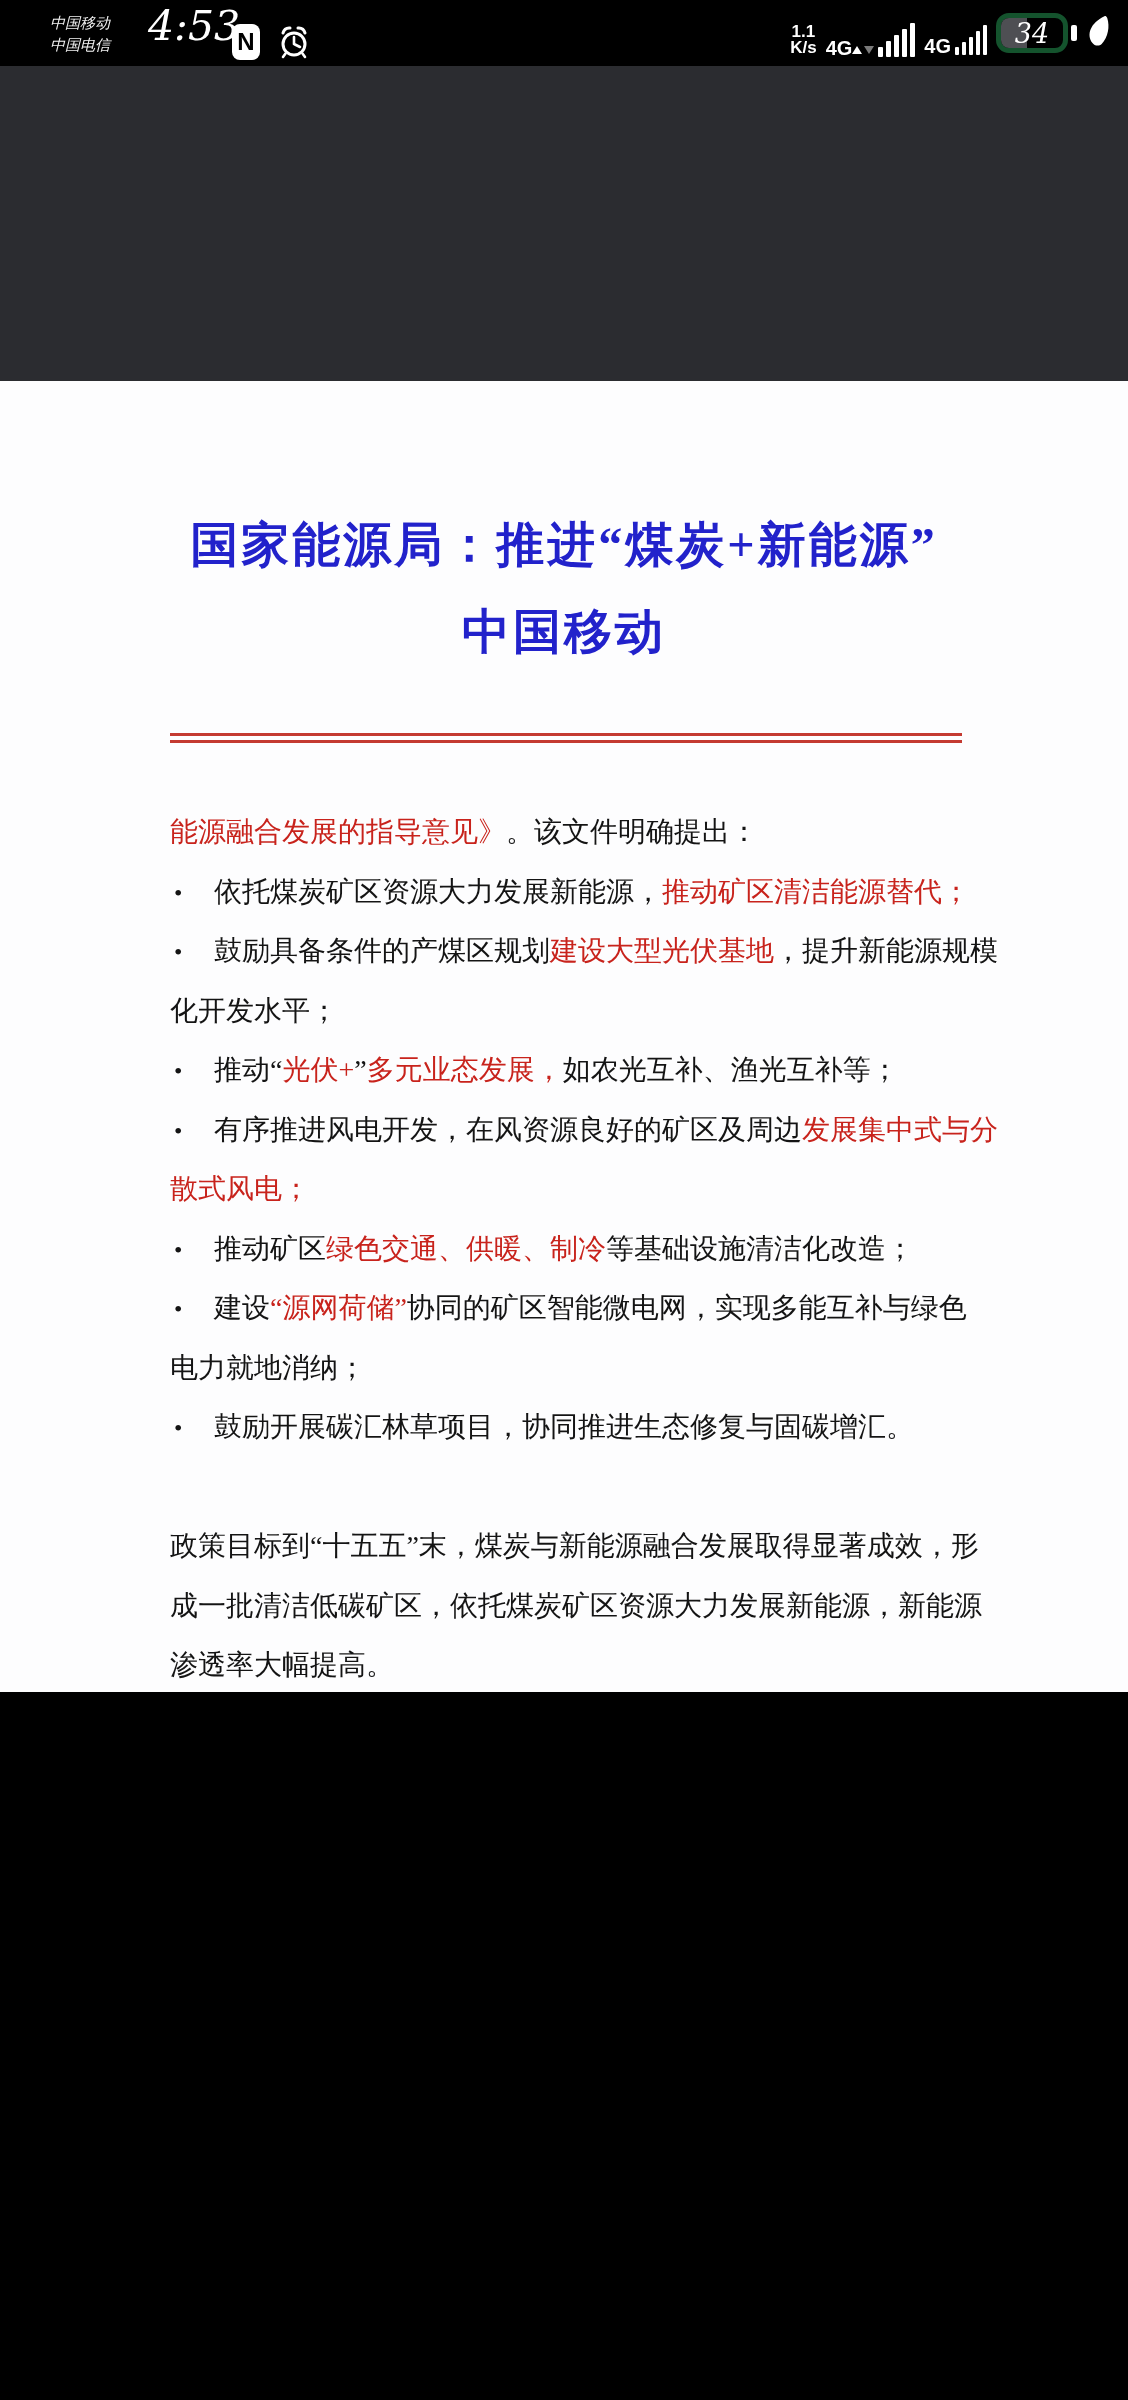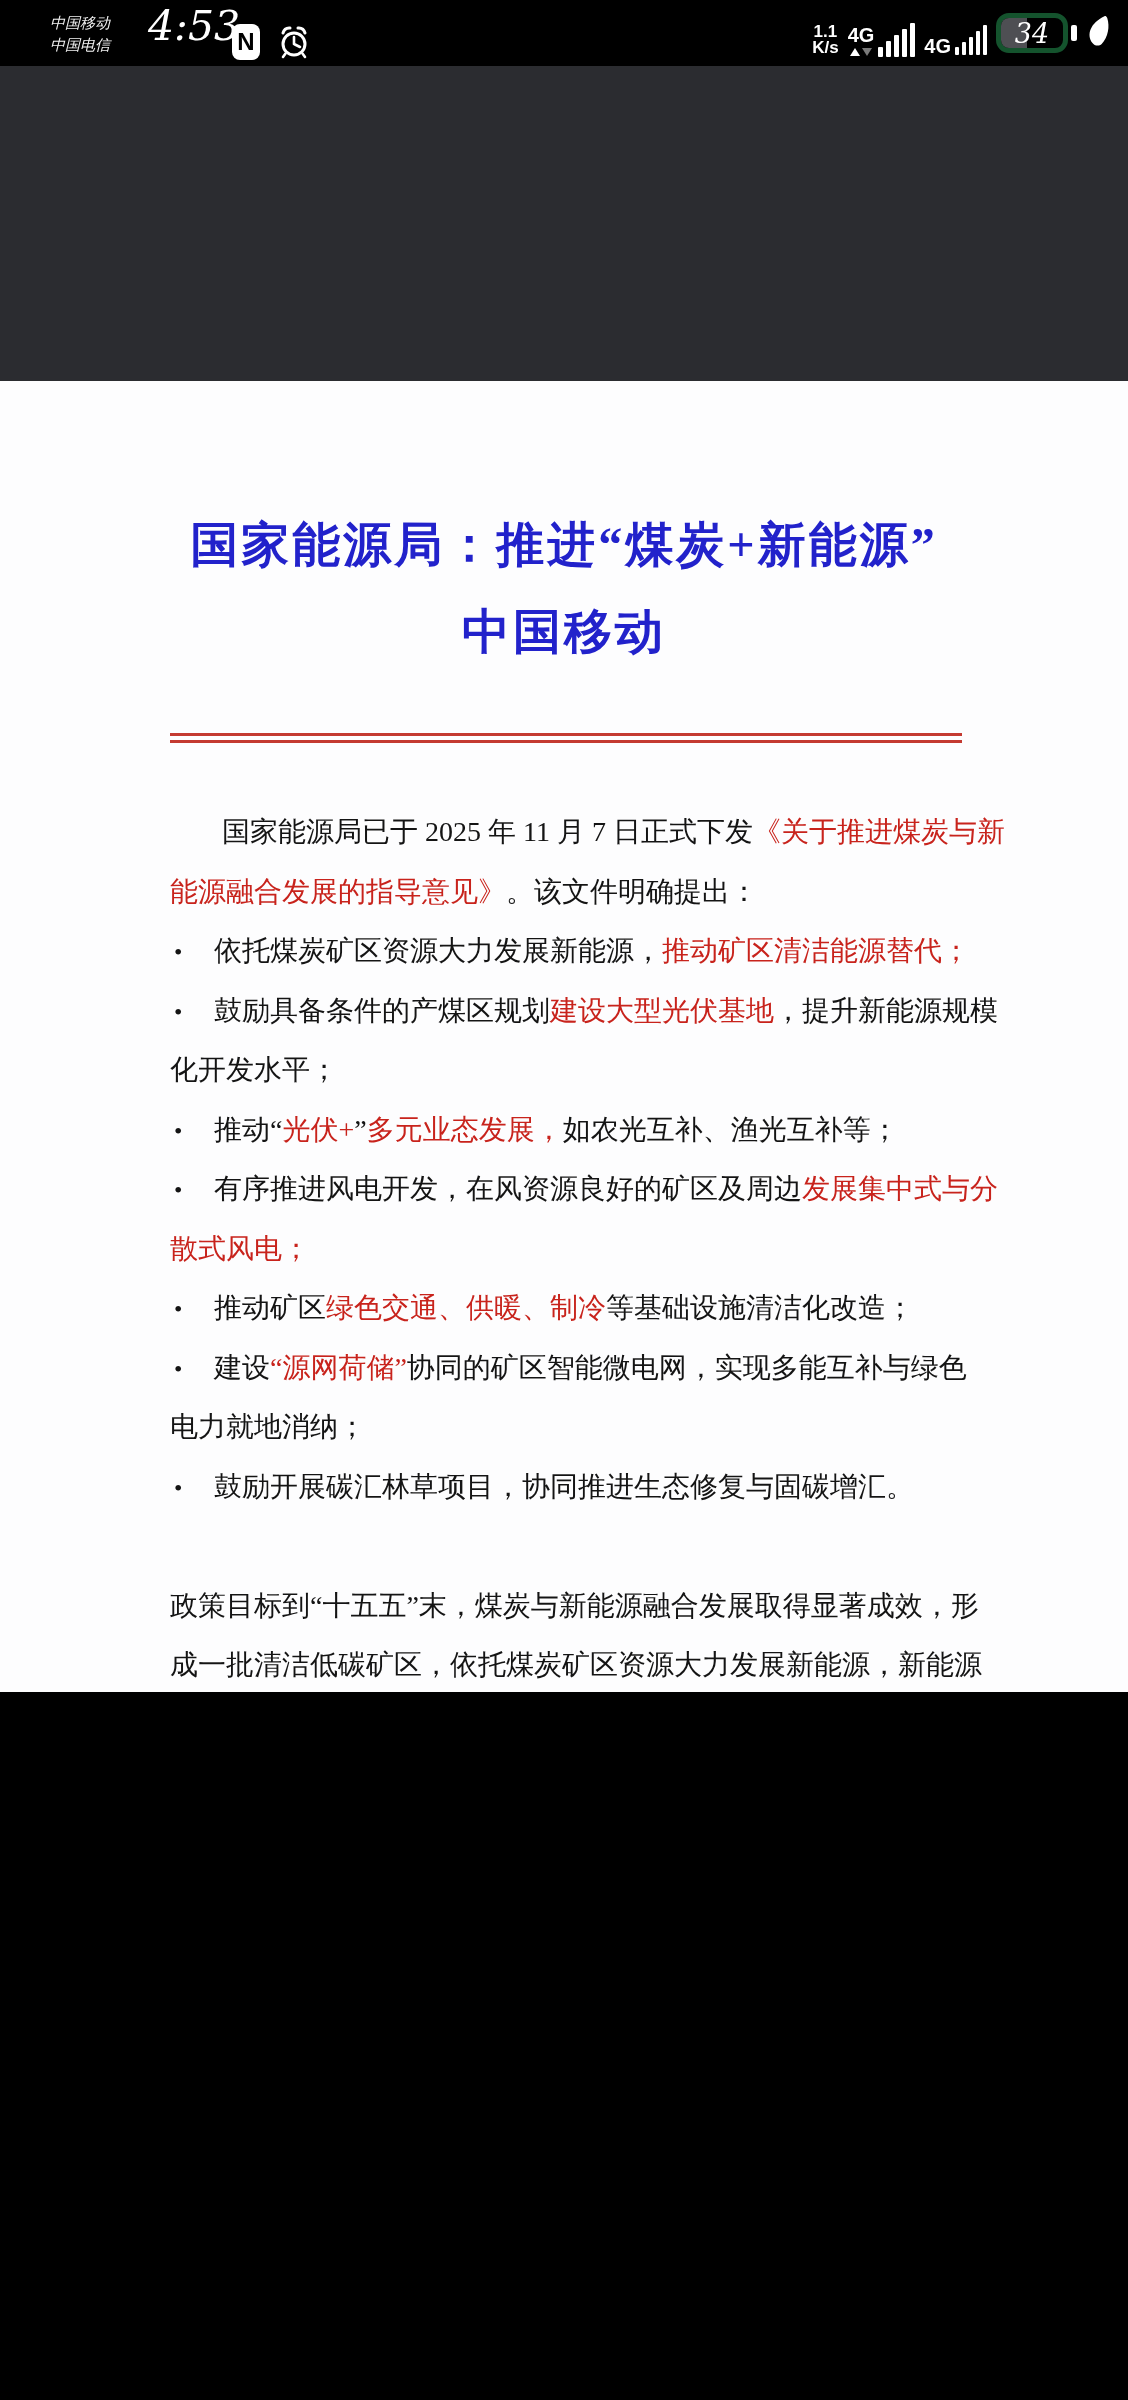--- a/index.html
+++ b/index.html
@@ -11,21 +11,21 @@
   .carrier{position:absolute;left:50px;top:12px;font-family:"DejaVu Serif",serif;font-style:italic;
            font-size:15px;line-height:22px;color:#f2f2f2;}
   .clock{position:absolute;left:148px;top:2px;font-family:"DejaVu Serif",serif;font-style:italic;
          font-size:41px;color:#fff;text-align:center;}
   .nfc{position:absolute;left:232px;top:24px;width:28px;height:36px;background:#fff;border-radius:8px;
        color:#000;font-weight:bold;font-size:24px;line-height:36px;text-align:center;}
   .alarm{position:absolute;left:276px;top:24px;}
   .sb-right{position:absolute;right:18px;top:0;height:66px;display:flex;align-items:center;gap:9px;}
   .speed{font-size:17px;font-weight:bold;line-height:16px;text-align:center;padding-top:14px;}
   .simgrp{display:flex;align-items:flex-end;gap:4px;padding-top:14px;}
-  .simcol{display:flex;flex-direction:column;align-items:center;}
+  .simcol{display:flex;flex-direction:row;align-items:center;}
   .netlabel{font-size:20px;font-weight:bold;line-height:18px;}
   .updown{display:flex;gap:2px;margin-top:3px;height:10px;align-items:center;}
   .tri-up{width:0;height:0;border-left:5px solid transparent;border-right:5px solid transparent;border-bottom:8px solid #fff;}
   .tri-dn{width:0;height:0;border-left:5px solid transparent;border-right:5px solid transparent;border-top:8px solid #7a7a7a;}
   .bars{display:flex;align-items:flex-end;gap:3px;}
   .bars span{display:block;width:5px;background:#fff;border-radius:1px;}
   .bars.small span{width:4px;}
   .battery{position:relative;width:72px;height:40px;border:5px solid #14532d;border-radius:13px;box-sizing:border-box;
            display:flex;align-items:center;justify-content:center;overflow:hidden;}
   .battery .fill{position:absolute;left:0;top:0;bottom:0;width:42%;background:#4e4f53;}
@@ -131,21 +131,20 @@
 
   <div class="backdrop-top"></div>
 
   <div class="page">
     <div class="doc-title">
       <div>国家能源局：推进“煤炭+新能源”</div>
       <div>中国移动</div>
     </div>
     <div class="red-rule"></div>
     <div class="doc-body">
-        <div class="line indent"><span class="blk">国家能源局已于 2025 年 11 月 7 日正式下发</span><span class="red">《关于推进煤炭与新</span></div>
         <div class="line"><span class="red">能源融合发展的指导意见》</span><span class="blk">。该文件明确提出：</span></div>
         <div class="line"><span class="bullet">•</span><span class="blk">依托煤炭矿区资源大力发展新能源，</span><span class="red">推动矿区清洁能源替代；</span></div>
         <div class="line"><span class="bullet">•</span><span class="blk">鼓励具备条件的产煤区规划</span><span class="red">建设大型光伏基地</span><span class="blk">，提升新能源规模</span></div>
         <div class="line"><span class="blk">化开发水平；</span></div>
         <div class="line"><span class="bullet">•</span><span class="blk">推动“</span><span class="red">光伏+</span><span class="blk">”</span><span class="red">多元业态发展，</span><span class="blk">如农光互补、渔光互补等；</span></div>
         <div class="line"><span class="bullet">•</span><span class="blk">有序推进风电开发，在风资源良好的矿区及周边</span><span class="red">发展集中式与分</span></div>
         <div class="line"><span class="red">散式风电；</span></div>
         <div class="line"><span class="bullet">•</span><span class="blk">推动矿区</span><span class="red">绿色交通、供暖、制冷</span><span class="blk">等基础设施清洁化改造；</span></div>
         <div class="line"><span class="bullet">•</span><span class="blk">建设</span><span class="red">“源网荷储”</span><span class="blk">协同的矿区智能微电网，实现多能互补与绿色</span></div>
         <div class="line"><span class="blk">电力就地消纳；</span></div>

